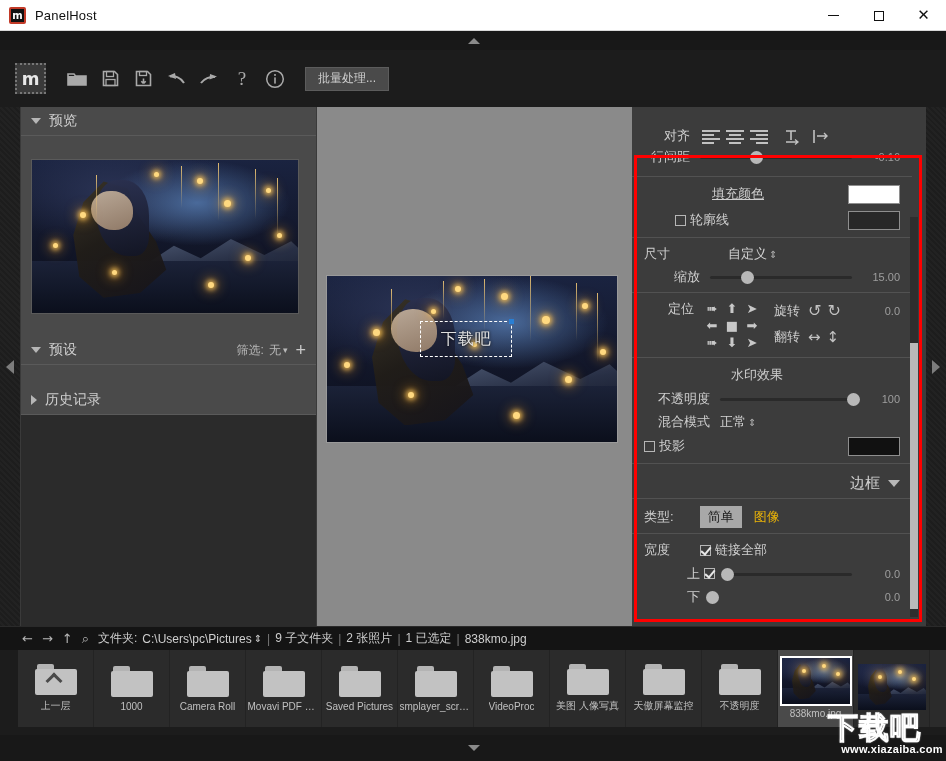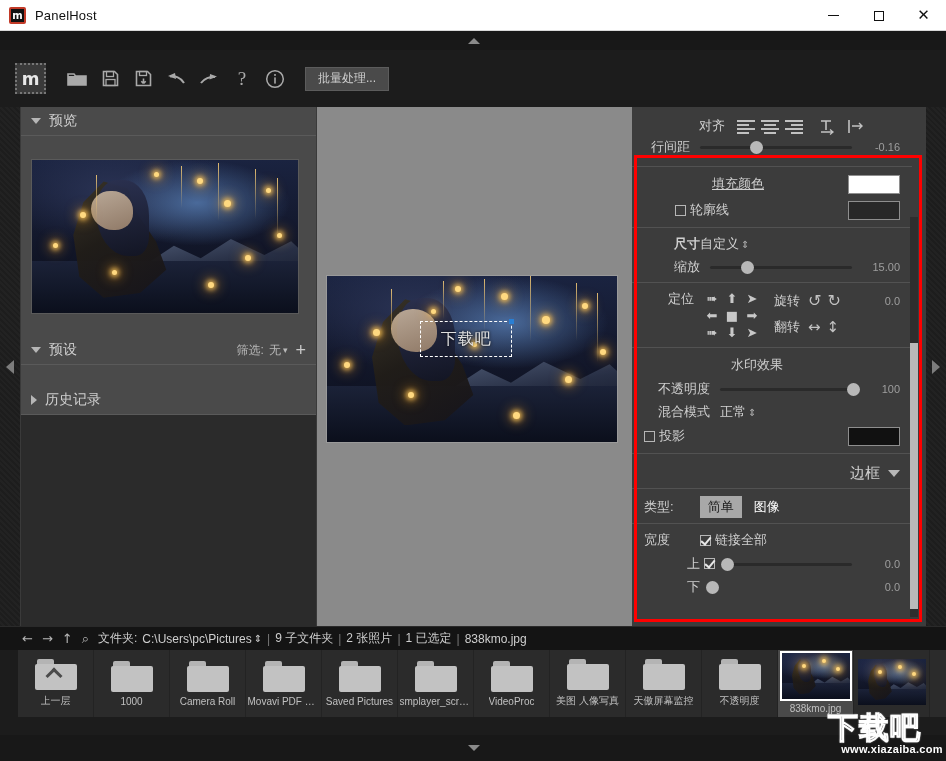--- a/index.html
+++ b/index.html
@@ -220,34 +220,34 @@
   .dd { color: #d2d2d2; font-size: 13px; }
   .dd .sp { font-size: 10px; margin-left: 2px; color: #b0b0b0; }
 
   .sec-head {
     height: 30px; display: flex; align-items: center; justify-content: flex-end;
     padding: 0 12px; color: #d0d0d0; font-size: 15px; background: #3c3c3c;
   }
   .sec-head .cd { width:0;height:0;border-left:6px solid transparent;border-right:6px solid transparent;border-top:7px solid #b8b8b8; margin-left:8px; }
 
   .seg { display: flex; align-items: center; }
-  .seg .opt { font-size: 13px; color: #ffffff; padding: 2px 8px; margin-right: 4px; }
+  .seg .opt { font-size: 13px; color: #eab308; padding: 2px 8px; margin-right: 4px; }
   .seg .opt.on { background: #a8a8a8; color: #1e1e1e; }
 
   
   .statusbar {
     position: absolute; left: 0; top: 626px; width: 946px; height: 24px;
     background: #141414; display: flex; align-items: center;
     color: #cfcfcf; font-size: 12px; padding-left: 22px; border-top: 1px solid #2a2a2a;
   }
   .statusbar .ic { color: #b9b9b9; margin-right: 9px; font-size: 13px; font-family: "DejaVu Sans", sans-serif; }
 
   
   .filmstrip {
-    position: absolute; left: 0; top: 650px; width: 946px; height: 67px;
+    position: absolute; left: 0; top: 650px; width: 946px; height: 77px;
     background: #2b2b2b; display: flex; align-items: stretch;
   }
   .fs-cell {
     width: 76px; border-right: 1px solid #232323; display: flex;
     flex-direction: column; align-items: center; justify-content: center; gap: 4px;
   }
   .fs-cell .nm { font-size: 10px; color: #c0c0c0; max-width: 72px; overflow: hidden; white-space: nowrap; text-overflow: ellipsis; text-align: center; }
   .folder { width: 42px; height: 31px; position: relative; }
   .folder .tab { position: absolute; left: 2px; top: 0; width: 17px; height: 6px; background: #b4b4b4; border-radius: 2px 2px 0 0; }
   .folder .bd { position: absolute; left: 0; top: 5px; width: 42px; height: 26px; background: #c2c2c2; border-radius: 2px; }
@@ -437,21 +437,21 @@
         </div>
       </div>
     </div>
 
     <div class="right-panel">
       <div class="rp-scroll-track"></div>
       <div class="rp-scroll"></div>
 
       <div class="rp-inner">
 
-        <div class="rw" style="padding-top:10px;justify-content:center;">
+        <div class="rw" style="padding-top:20px;">
           <span class="lbl" style="width:46px;text-align:right;margin-right:12px;">对齐</span>
           <div class="align-ico">
             <i style="top:1px;width:18px;"></i>
               <i style="top:5px;width:12px;"></i>
               <i style="top:9px;width:18px;"></i>
               <i style="top:13px;width:12px;"></i>
           </div>
           <div class="align-ico">
             <i style="top:1px;width:18px;left:0;"></i>
               <i style="top:5px;width:12px;left:3px;"></i>
@@ -495,21 +495,21 @@
         <div class="rw" style="min-height:26px;padding-left:43px;">
           <span class="cb"></span>
           <span class="lbl">轮廓线</span>
           <span style="flex:1"></span>
           <div class="swatch dark"></div>
         </div>
 
         <div class="sep"></div>
 
         <div class="rw">
-          <span class="lbl" style="width:56px;text-align:right;margin-right:0;font-weight:bold;">尺寸</span>
+          <span class="lbl" style="width:56px;margin-right:28px;">尺寸</span>
           <span class="dd"><span>自定义</span><span class="sp">⇕</span></span>
         </div>
 
         <div class="rw">
           <span class="lbl" style="width:56px;text-align:right;">缩放</span>
           <div class="slider">
             <div class="track"></div>
               <div class="knob" style="left:22%;"></div>
           </div>
           <span class="val">15.00</span>

